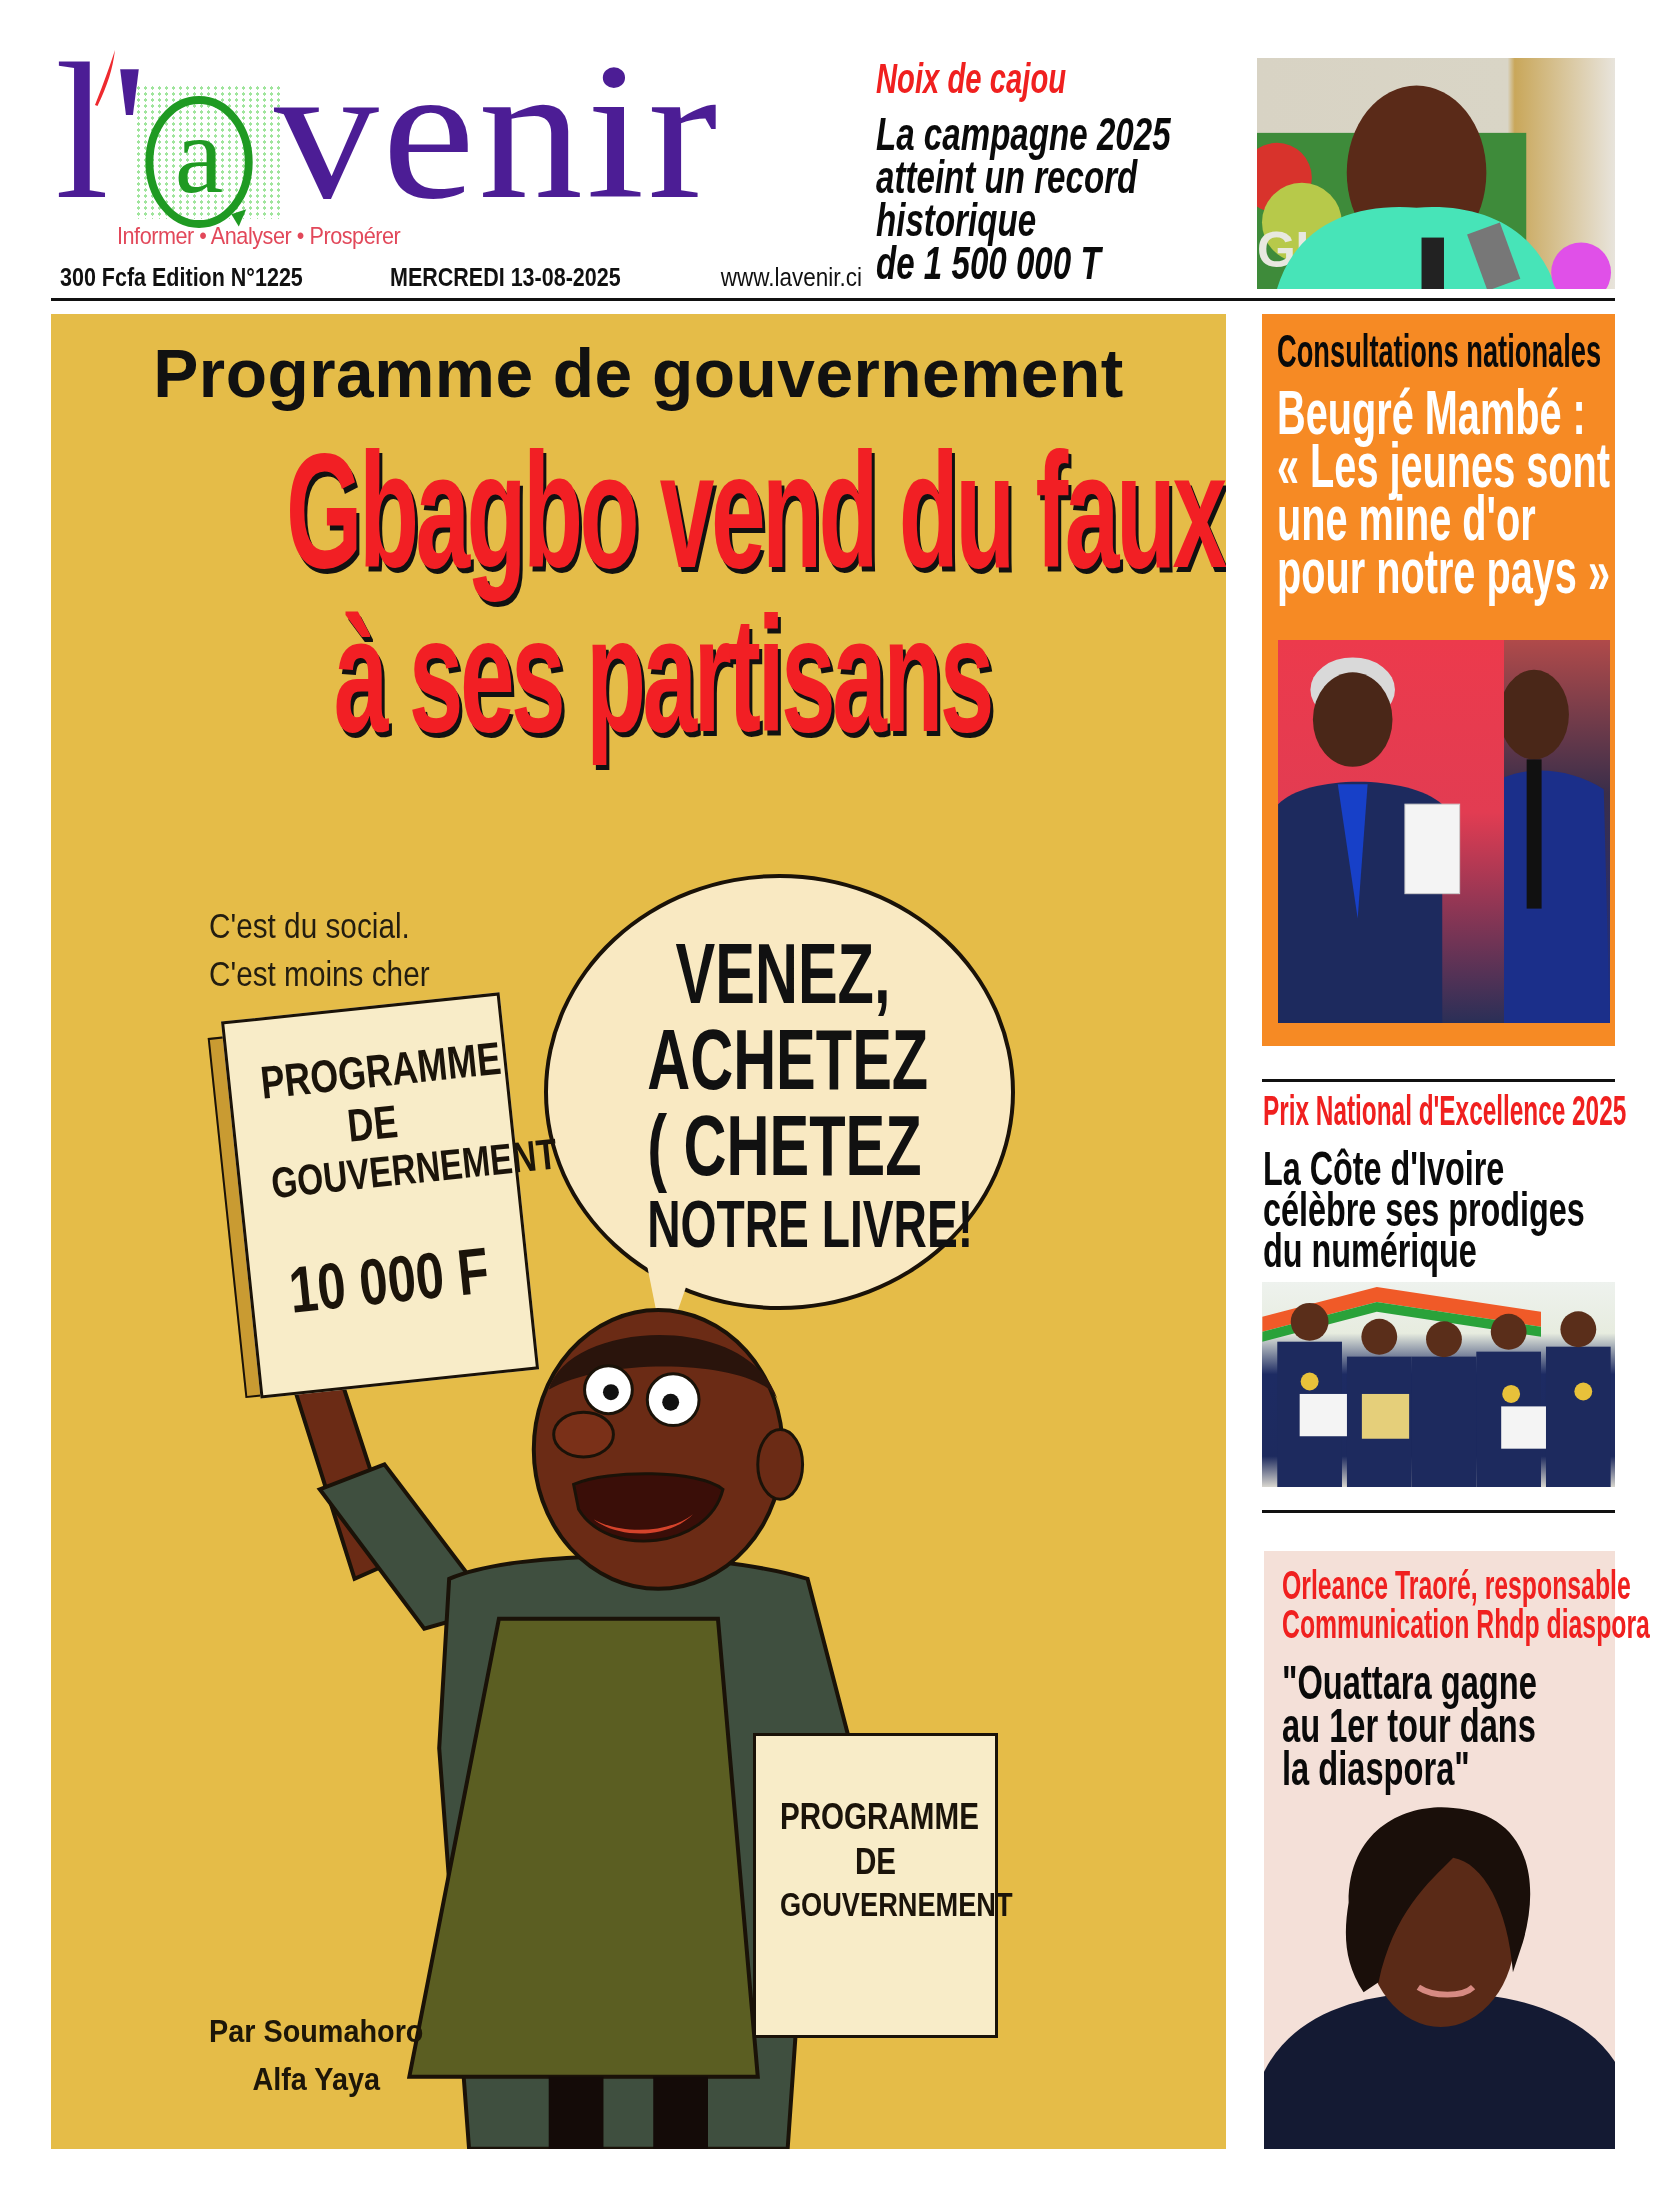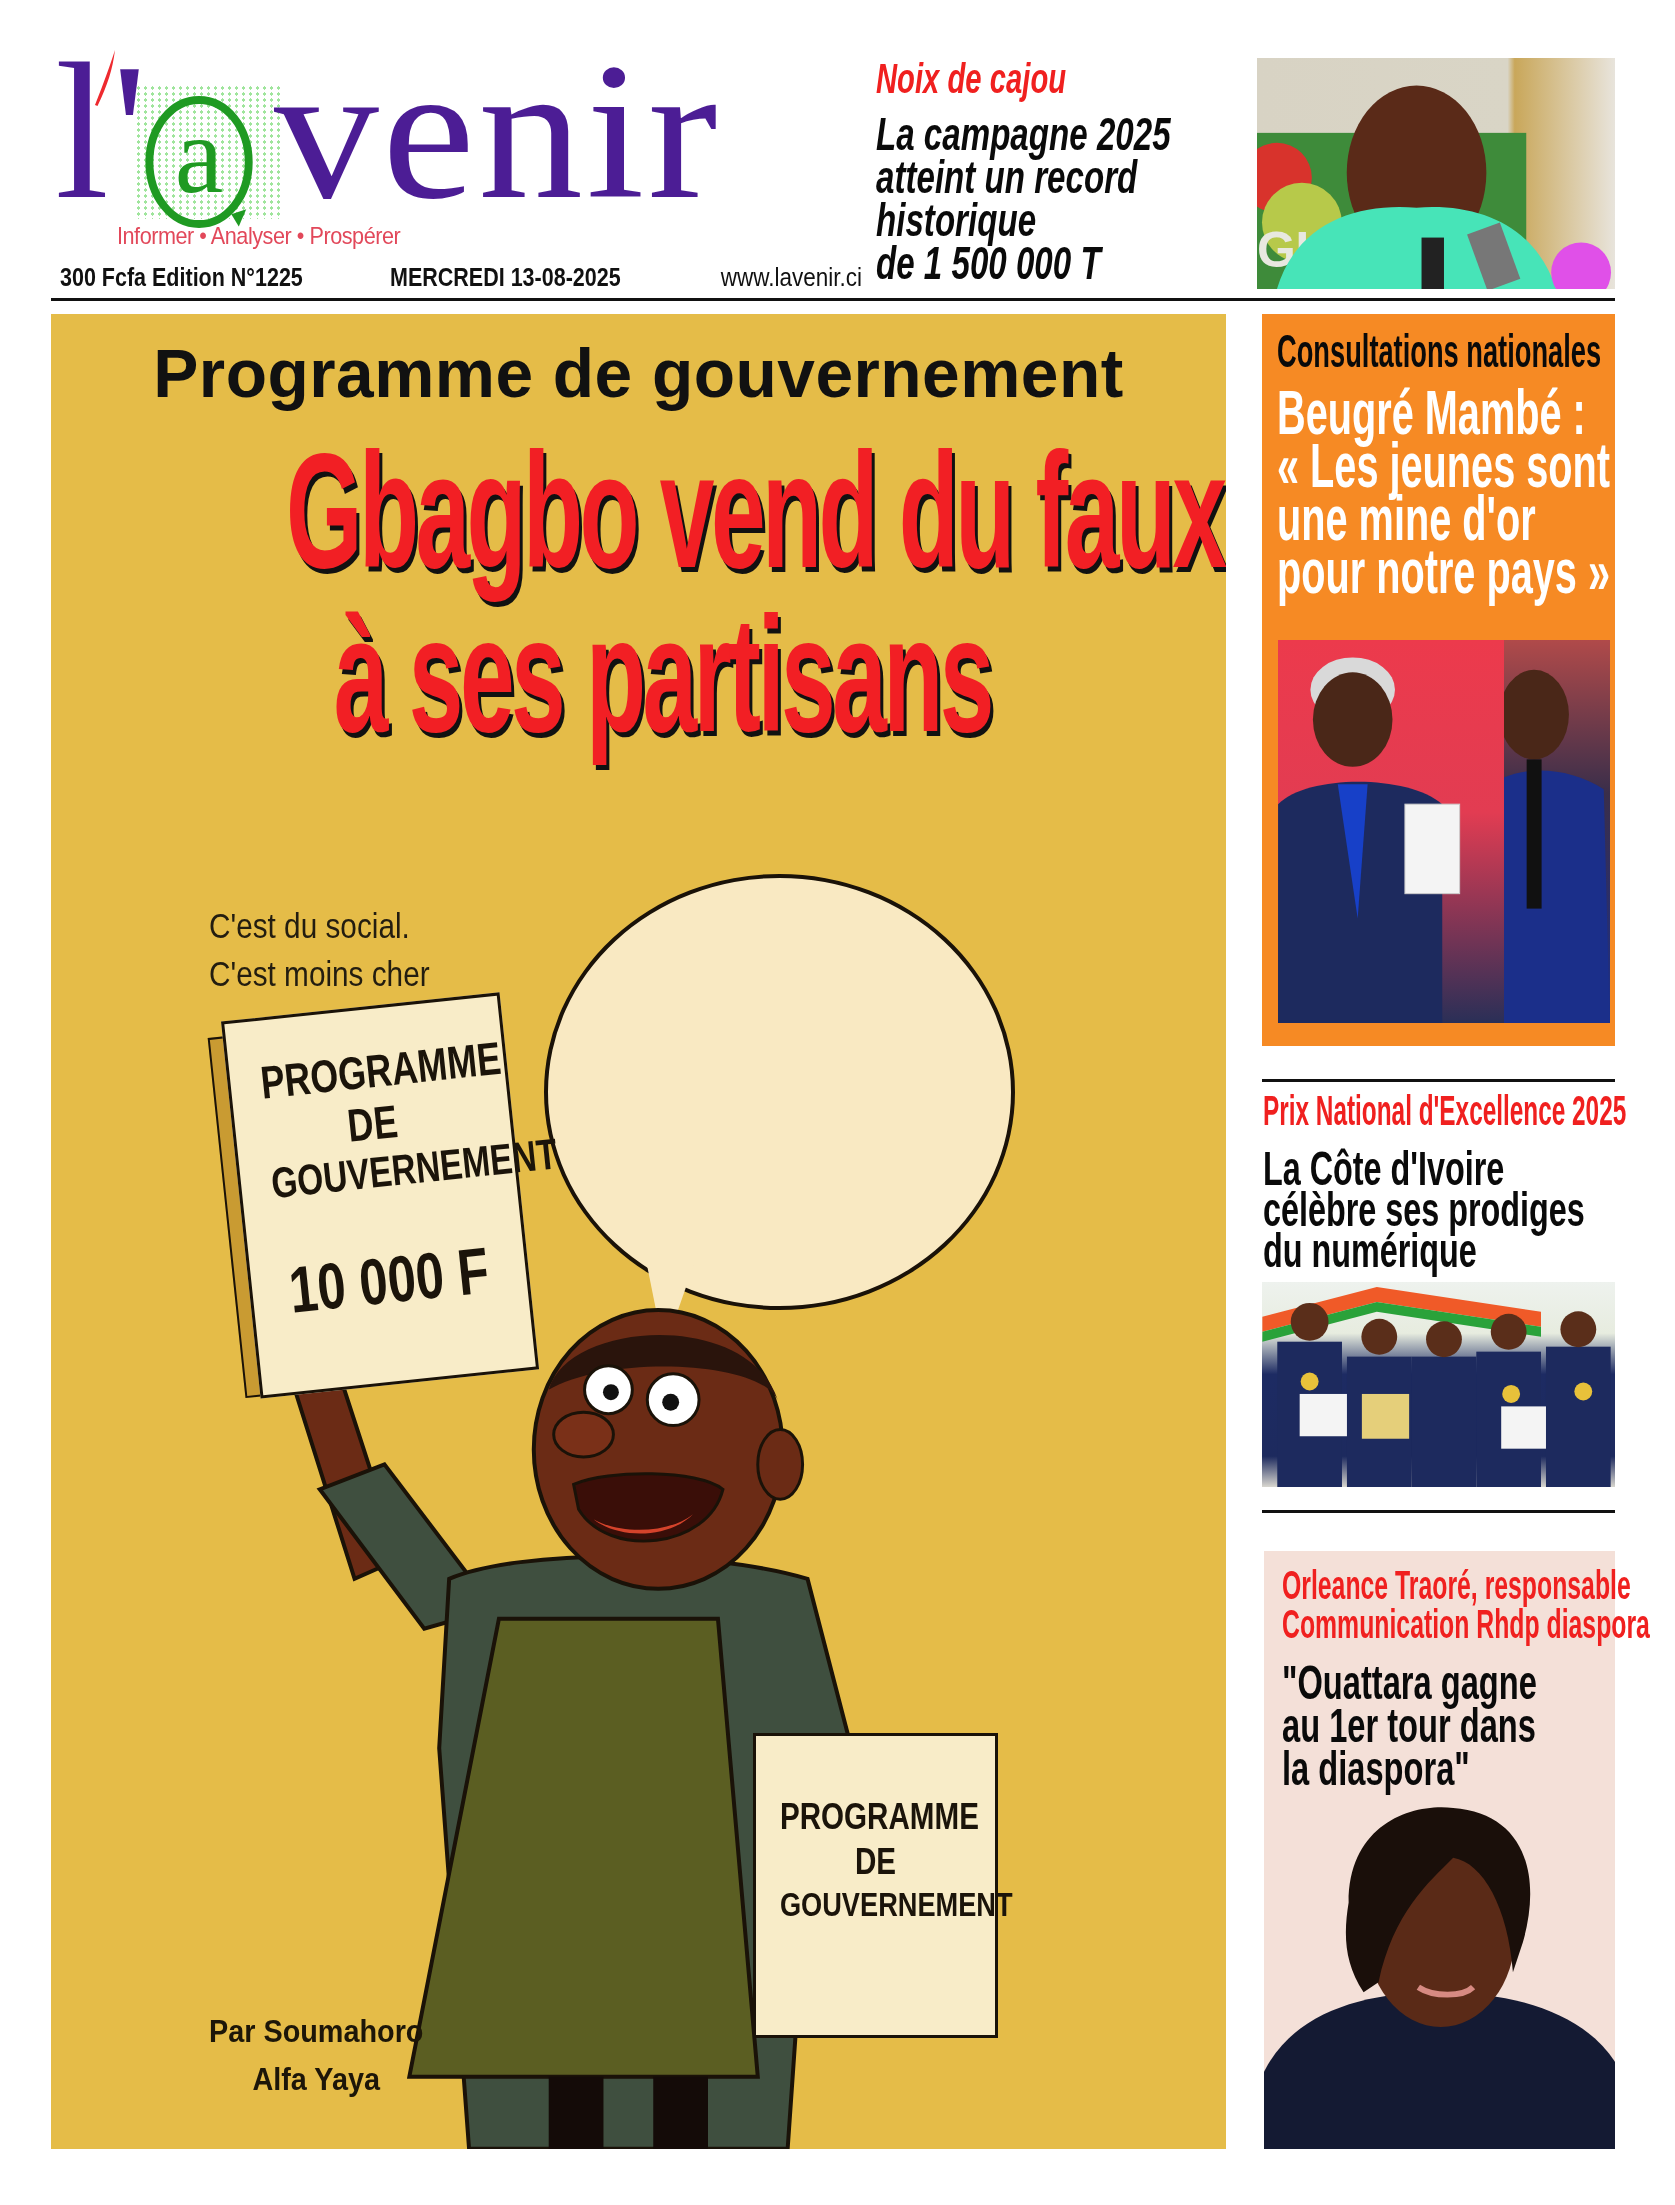--- a/index.html
+++ b/index.html
@@ -173,20 +173,26 @@
     <span class="line">à ses partisans</span>
   </div>
 
   <div id="caption-small" class="abs">
     <div>C'est du social.</div>
     <div>C'est moins cher</div>
   </div>
 
   <div id="bubble" class="abs"></div>
   <div id="bubble-tail" class="abs"></div>
+  <div id="bubble-text" class="abs">
+    <span class="l">VENEZ,</span>
+    <span class="l">ACHETEZ</span>
+    <span class="l">( CHETEZ</span>
+    <span class="l small">NOTRE LIVRE!</span>
+  </div>
 
   <svg id="figure" class="abs" viewBox="0 0 1800 1705">
 
     <path d="M20 90 C60 60 130 70 150 120 L280 520 L190 560 L70 180 Z" fill="#6b2b15" stroke="#1a1208" stroke-width="8"></path>
     <path d="M120 380 L330 660 L470 620 L250 330 Z" fill="#3f4f3f" stroke="#1a1208" stroke-width="8"></path>
 
     <path d="M380 560 C520 500 900 500 1100 560 L1240 1100 L1100 1130 L1060 1705 L420 1705 L360 900 Z" fill="#3f4f3f" stroke="#1a1208" stroke-width="8"></path>
 
     <path d="M480 640 L920 640 L1000 1560 L300 1560 Z" fill="#5b5e22" stroke="#1a1208" stroke-width="8"></path>
 

